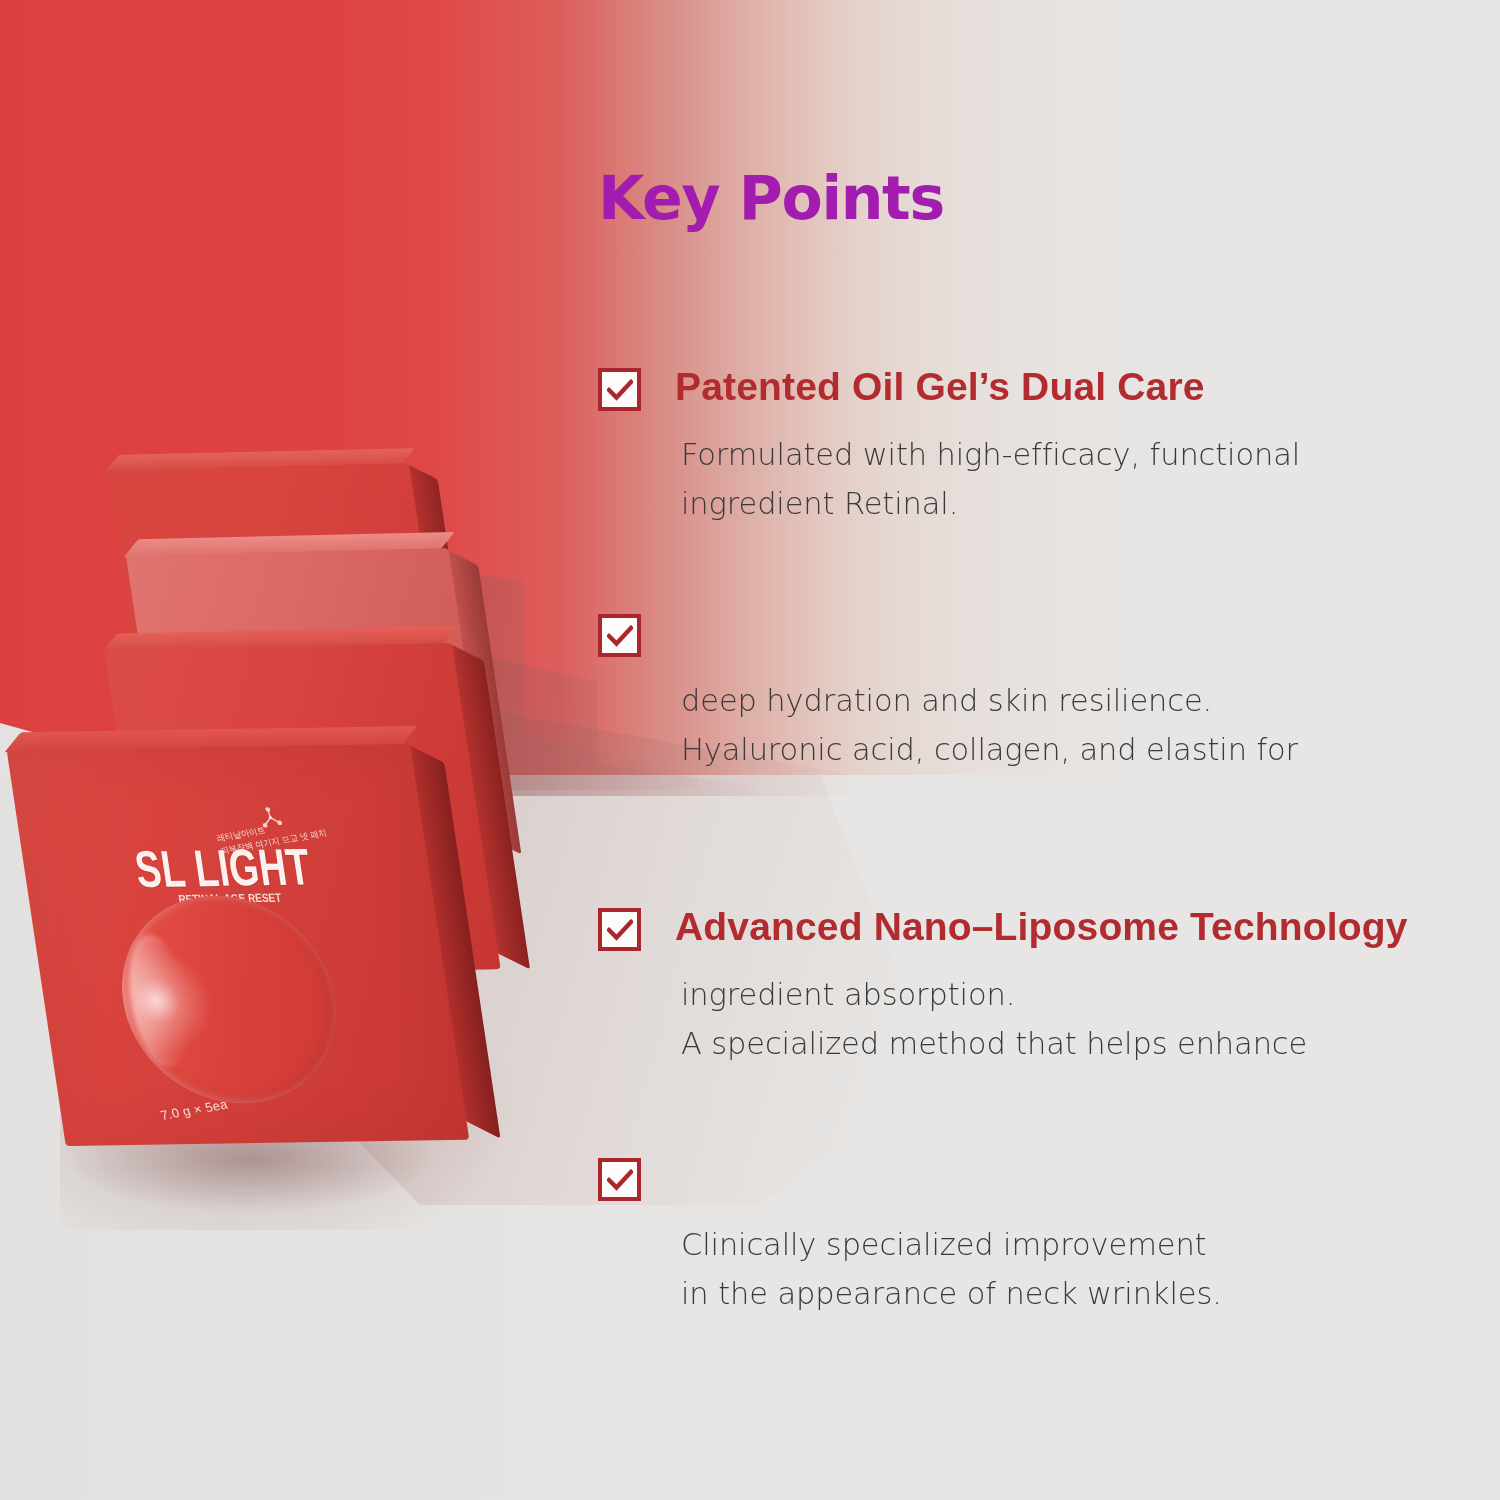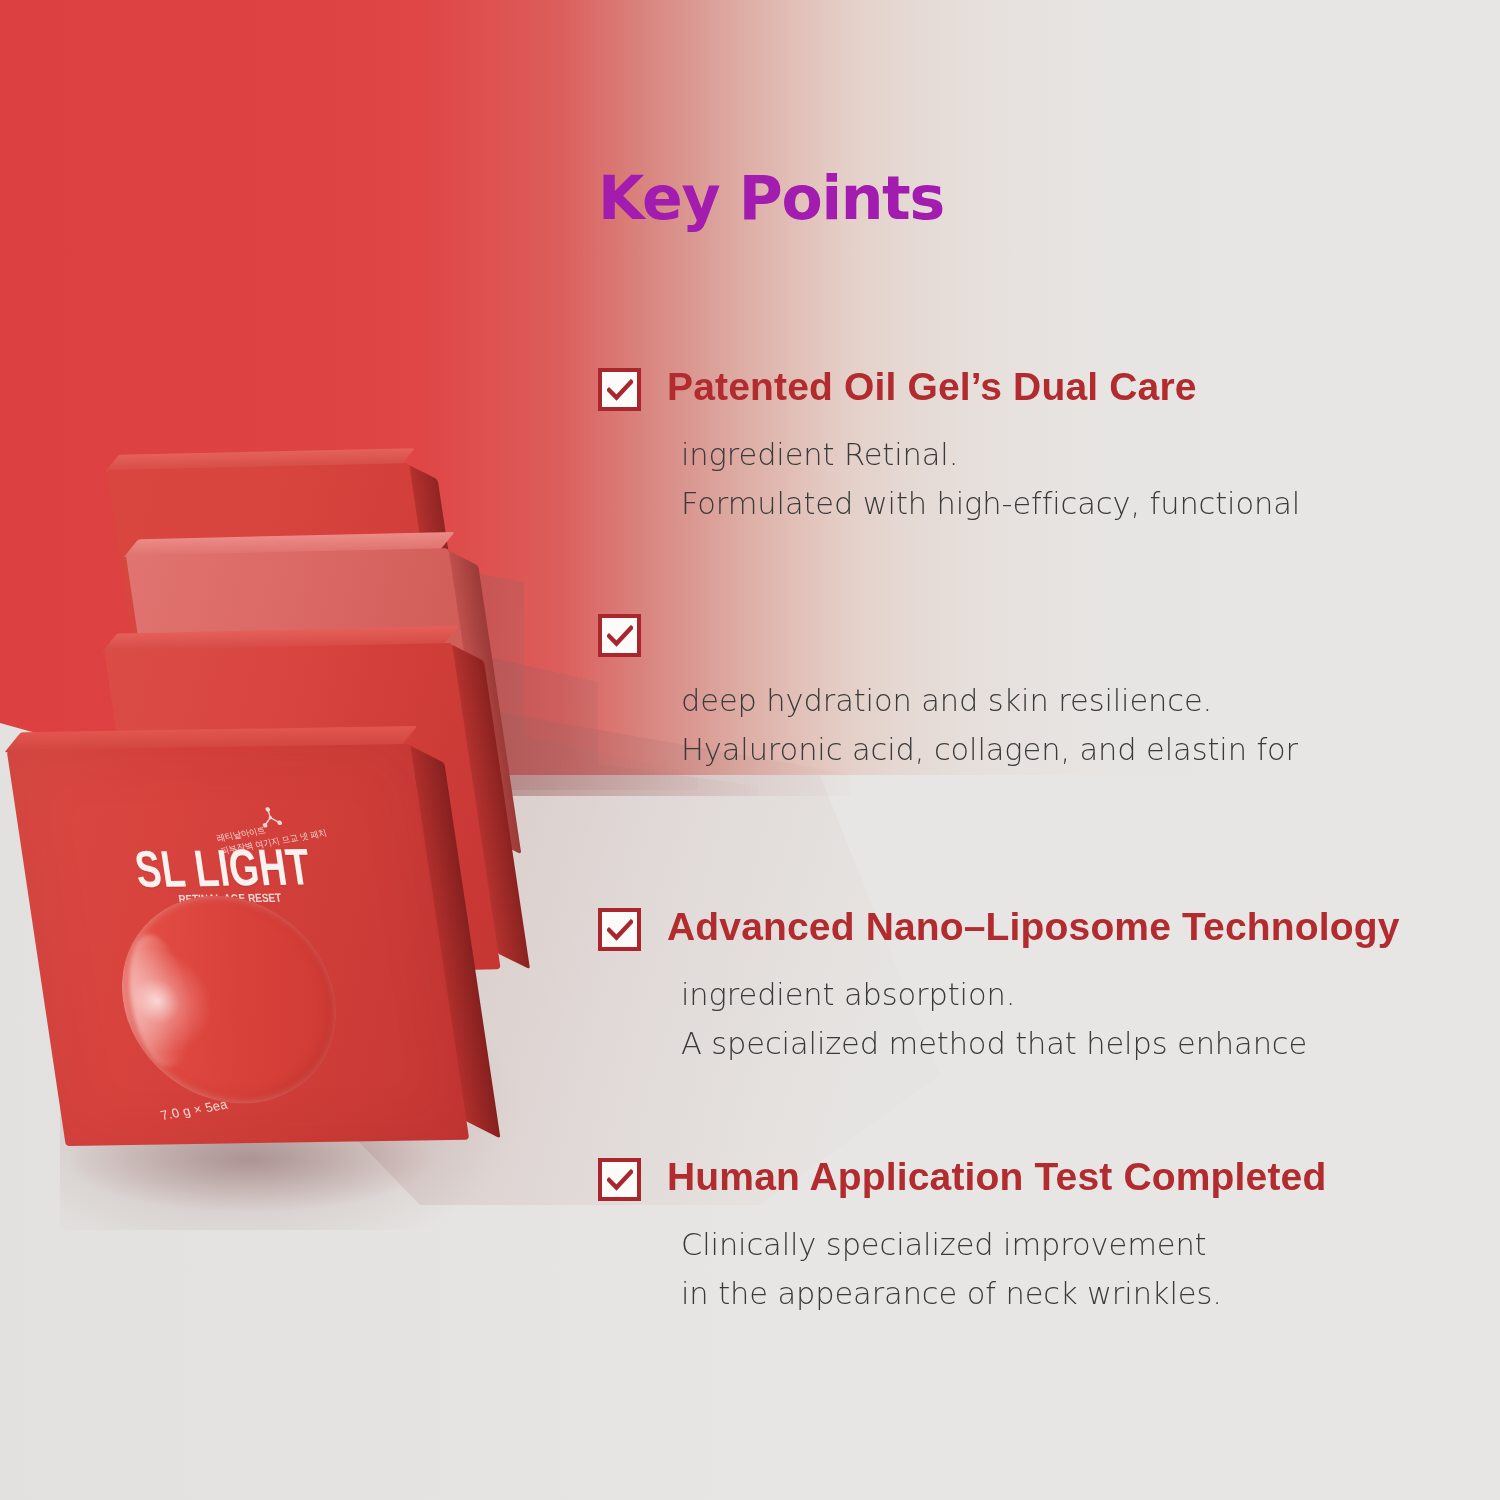--- a/index.html
+++ b/index.html
@@ -204,21 +204,21 @@
 
   #title {
     font-size:60px; font-weight:bold; color:#a21caf;
     letter-spacing:-.022em; line-height:1;
     font-family:"DejaVu Sans", sans-serif;
   }
 
   .kp { position:absolute; left:0; }
   .kp1 { top:196px; } .kp2 { top:442px; } .kp3 { top:736px; } .kp4 { top:986px; }
 
-  .kp-head { display:flex; align-items:flex-start; gap:26px; }
+  .kp-head { display:flex; align-items:flex-start; gap:34px; }
 
   .cbox {
     flex:0 0 auto; width:43px; height:43px; margin-top:4px;
     border:4px solid #A9272C; background:#FCFBFA;
     display:flex; align-items:center; justify-content:center;
   }
   .cbox svg { display:block; }
 
   .kp-title {
     color:#B22B2F;
@@ -323,22 +323,22 @@
     <div class="kp kp1">
       <div class="kp-head">
         <span class="cbox">
           <svg width="26" height="22" viewBox="0 0 26 22" aria-hidden="true">
             <path d="M2 11 L9.5 18.5 L24 3" fill="none" stroke="#A9272C" stroke-width="4.4" stroke-linecap="square" stroke-linejoin="miter"></path>
           </svg>
         </span>
         <span class="kp-title">Patented Oil Gel’s Dual Care</span>
       </div>
       <div class="kp-body">
+        <div>Formulated with high-efficacy, functional</div>
         <div>ingredient Retinal.</div>
-        <div>Formulated with high-efficacy, functional</div>
       </div>
     </div>
 
     <div class="kp kp2">
       <div class="kp-head">
         <span class="cbox">
           <svg width="26" height="22" viewBox="0 0 26 22" aria-hidden="true">
             <path d="M2 11 L9.5 18.5 L24 3" fill="none" stroke="#A9272C" stroke-width="4.4" stroke-linecap="square" stroke-linejoin="miter"></path>
           </svg>
         </span>
@@ -364,21 +364,20 @@
       </div>
     </div>
 
     <div class="kp kp4">
       <div class="kp-head">
         <span class="cbox">
           <svg width="26" height="22" viewBox="0 0 26 22" aria-hidden="true">
             <path d="M2 11 L9.5 18.5 L24 3" fill="none" stroke="#A9272C" stroke-width="4.4" stroke-linecap="square" stroke-linejoin="miter"></path>
           </svg>
         </span>
-        <span class="kp-title">Human Application Test Completed</span>
       </div>
       <div class="kp-body">
         <div>Clinically specialized improvement</div>
         <div>in the appearance of neck wrinkles.</div>
       </div>
     </div>
 
   </div>
 </div>
 

